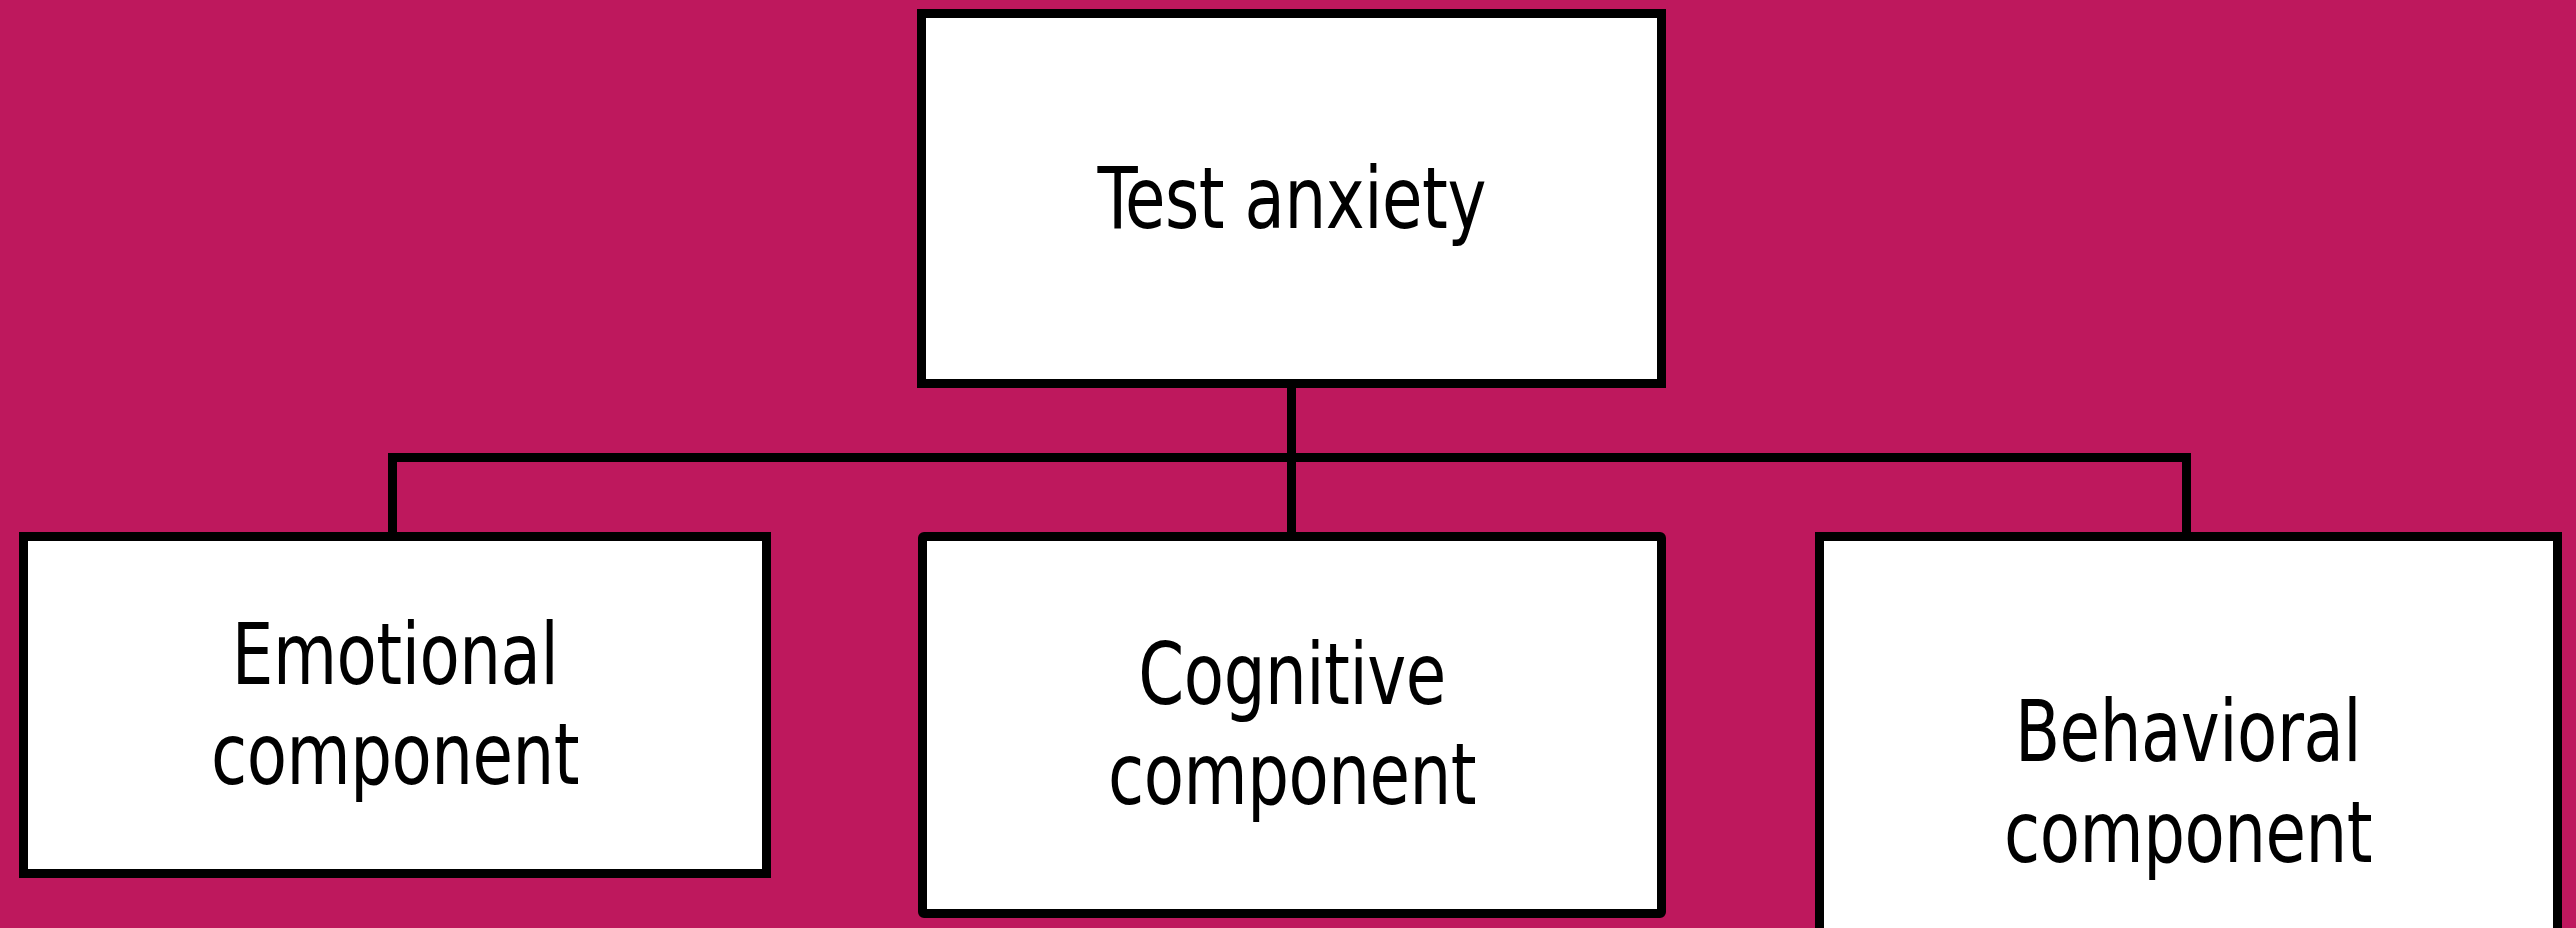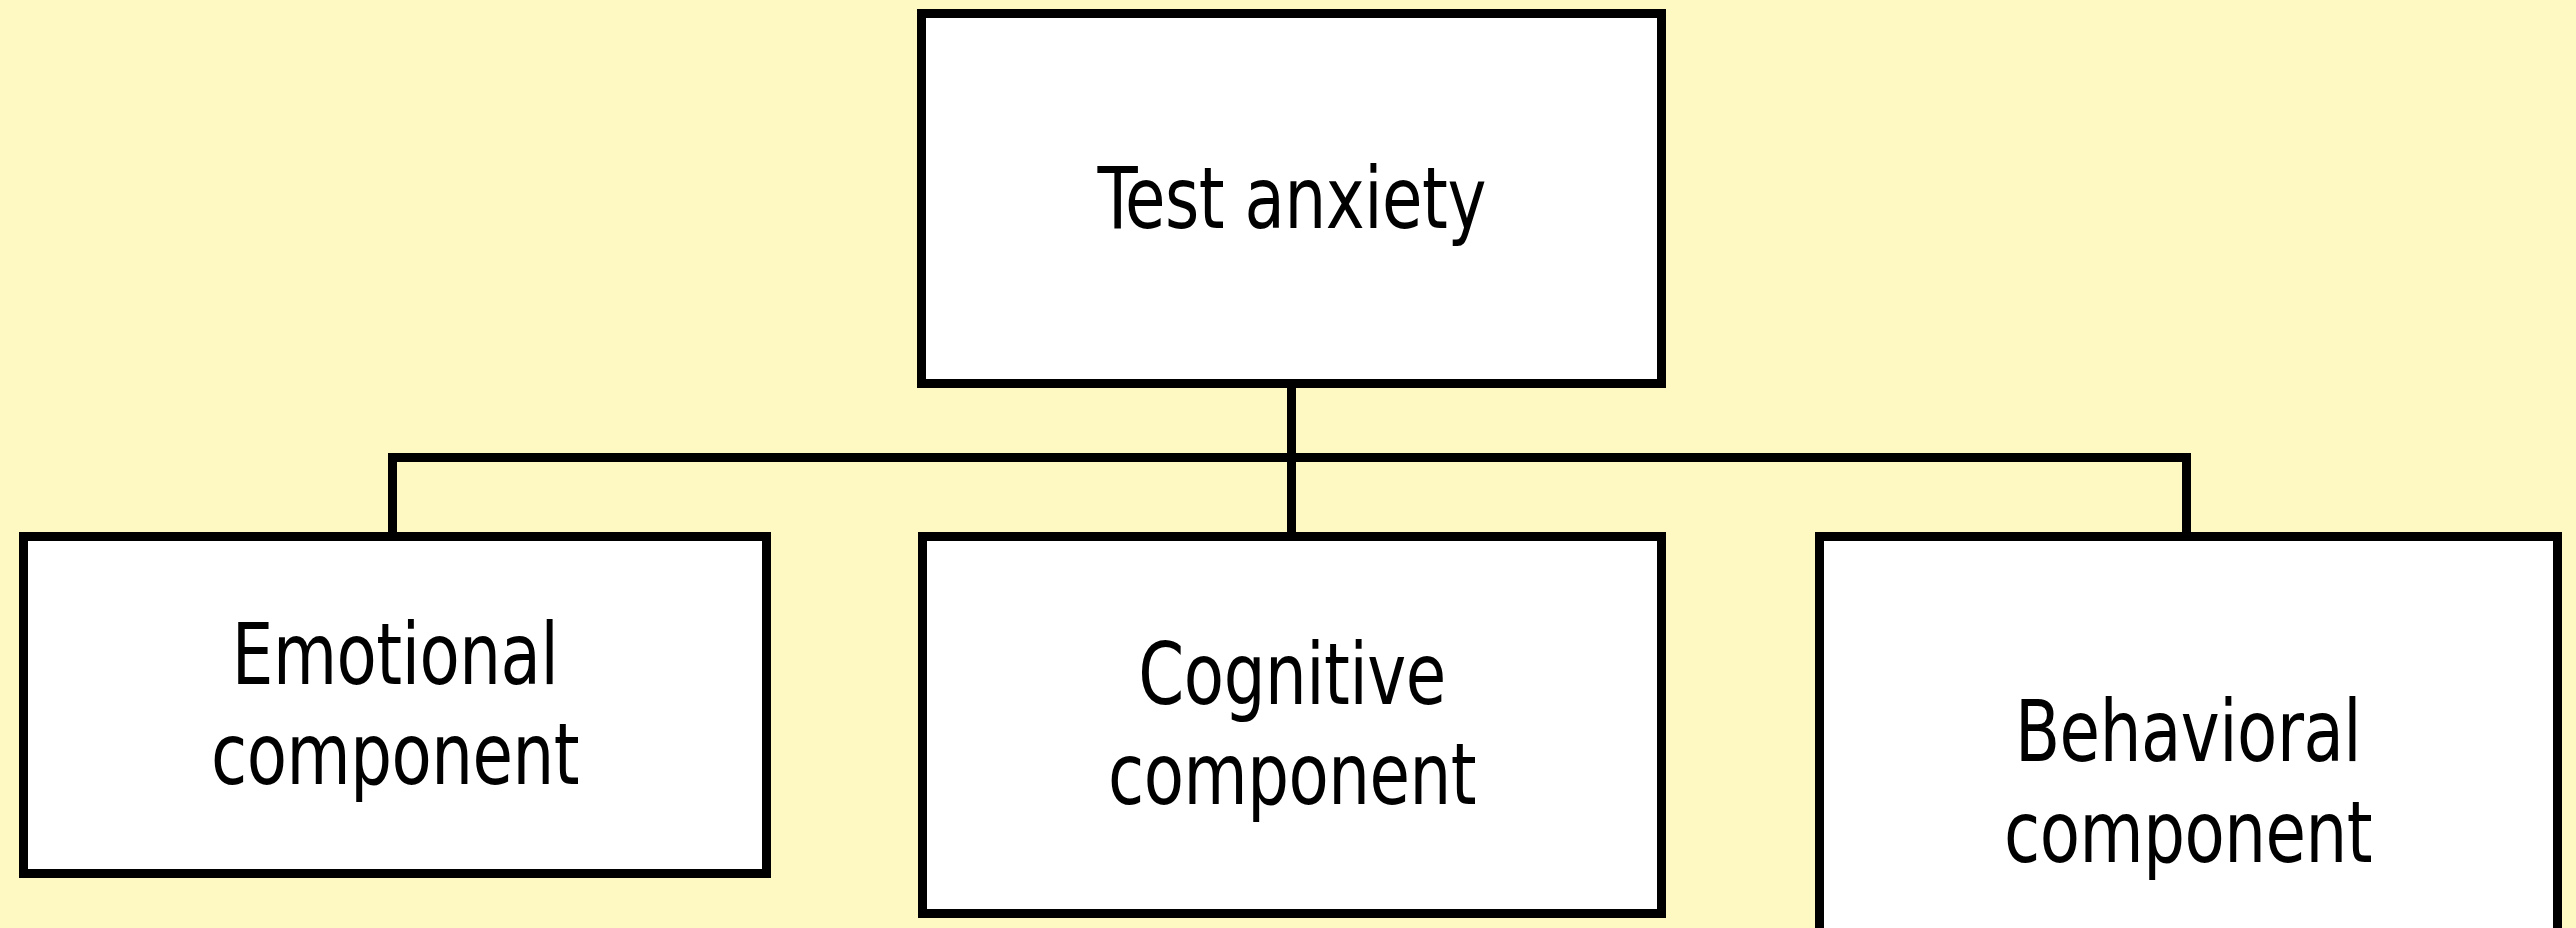--- a/index.html
+++ b/index.html
@@ -8,21 +8,21 @@
     padding: 0;
     background: #ffffff;
   }
   body {
     font-family: "DejaVu Sans", "Liberation Sans", sans-serif;
   }
   #diagram-canvas {
     position: relative;
     width: 2576px;
     height: 928px;
-    background: #fef9c3;
+    background: #be185d;
     overflow: hidden;
   }
   .node-box {
     position: absolute;
     box-sizing: border-box;
     background: #ffffff;
     border: 9.3px solid #000000;
     display: flex;
     align-items: center;
     justify-content: center;
@@ -55,20 +55,21 @@
     left: 18.6px;
     top: 532px;
     width: 752px;
     height: 346px;
   }
   #node-child-1 {
     left: 918px;
     top: 532px;
     width: 748px;
     height: 386px;
+    border-radius: 6px;
   }
   #node-child-2 {
     left: 1815px;
     top: 532px;
     width: 747px;
     height: 501px;
   }
   #node-child-0 .node-label,
   #node-child-1 .node-label,
   #node-child-2 .node-label {

